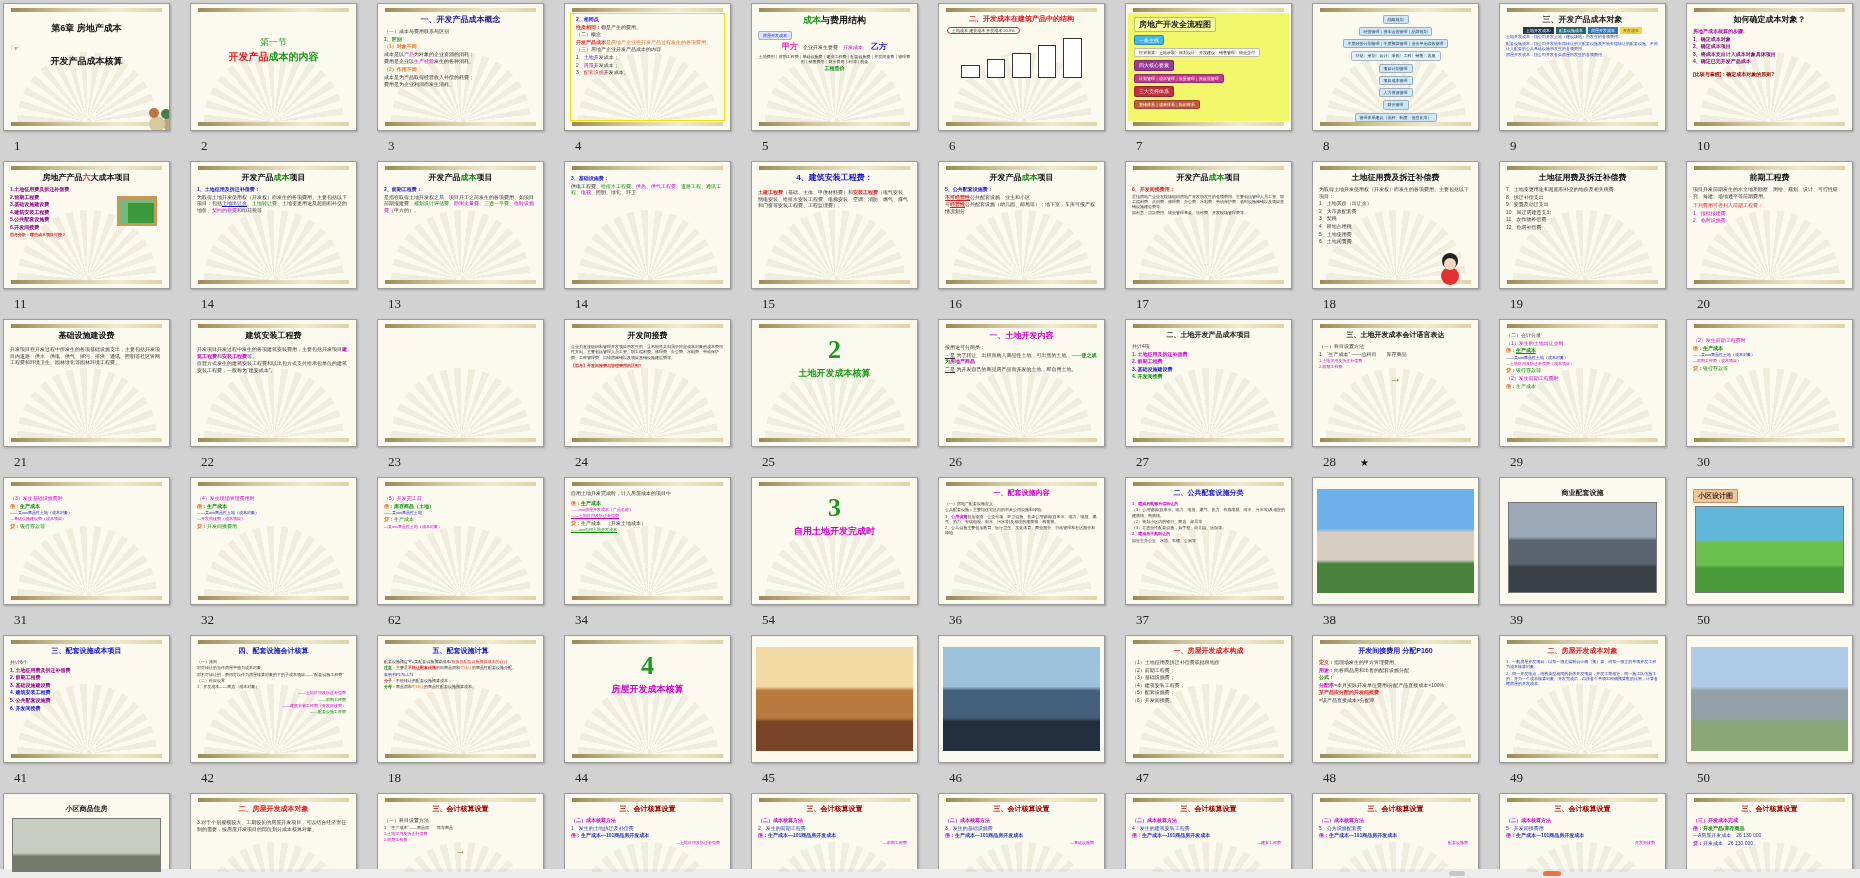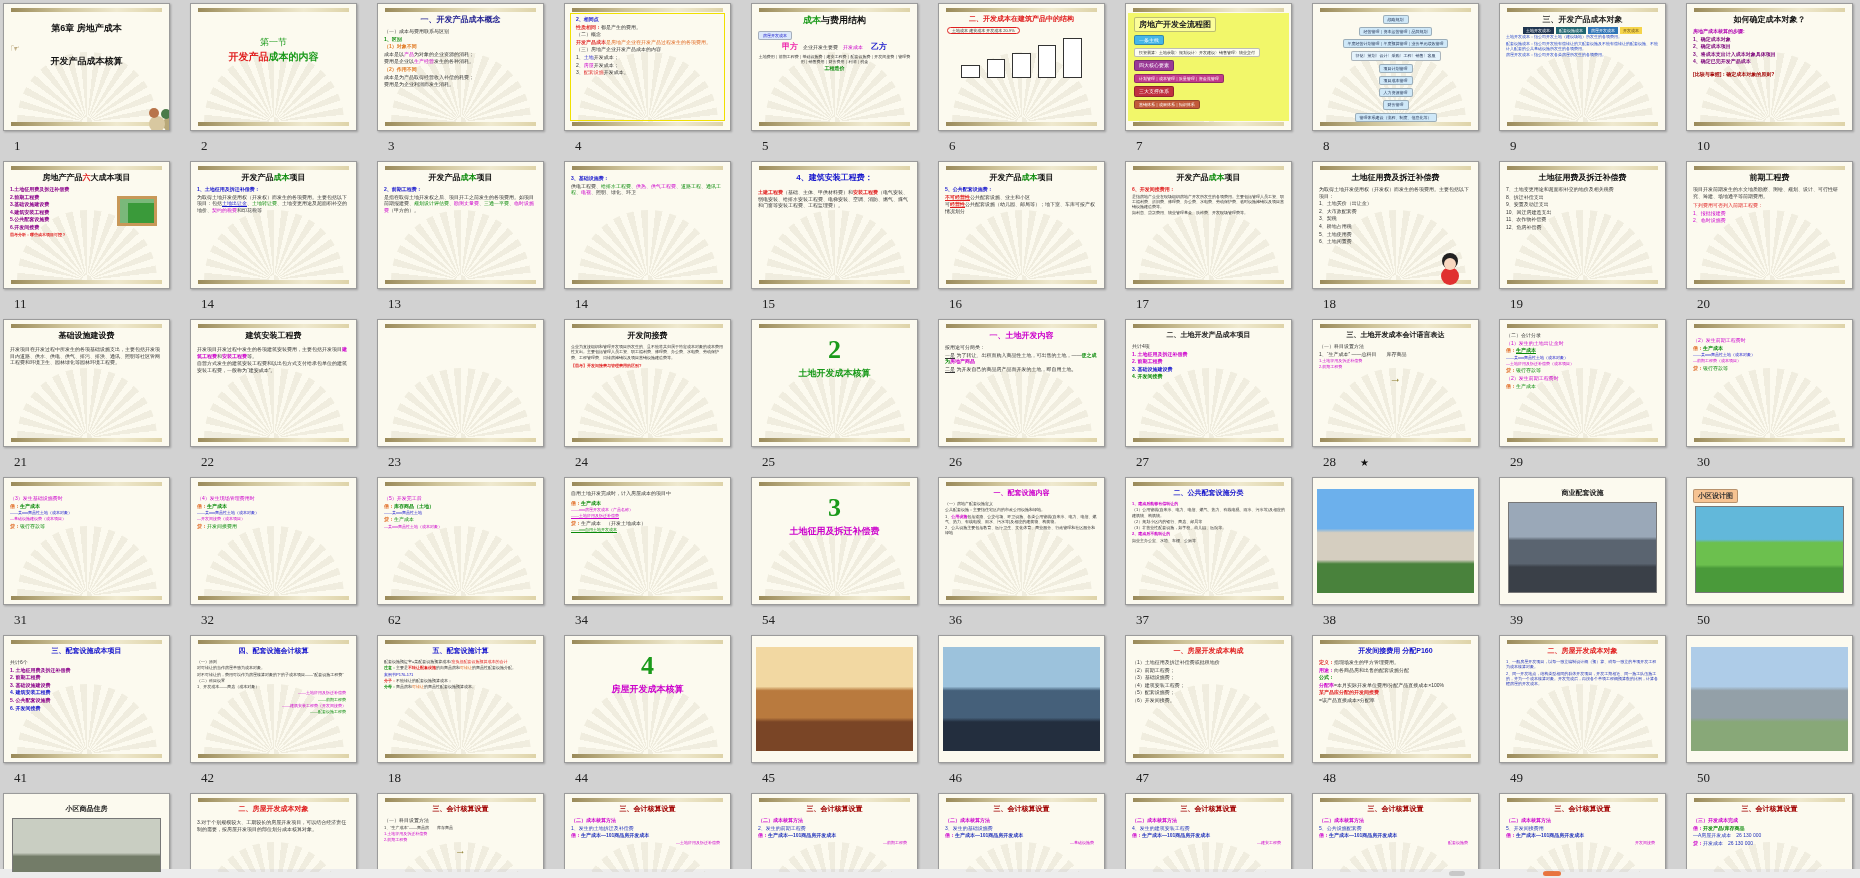--- a/index.html
+++ b/index.html
@@ -565,21 +565,21 @@
         <div class="bar-bot"></div>
       </div>
       <div class="num">34</div>
     </div>
     <div class="cell">
       <div class="slide">
         <div class="bar-top"></div>
         <div class="fan"></div>
         <div class="ct">
           <div class="big" style="color: rgb(26, 154, 26);">3</div>
-          <div class="ln sub" style="color: rgb(204, 0, 204);">土地征用及拆迁补偿费</div>
+          <div class="ln sub" style="color: rgb(204, 0, 204);">自用土地开发完成时</div>
         </div>
         <div class="bar-bot"></div>
       </div>
       <div class="num">54</div>
     </div>
     <div class="cell">
       <div class="slide">
         <div class="bar-top"></div>
         <div class="fan"></div>
         <div class="ct">

